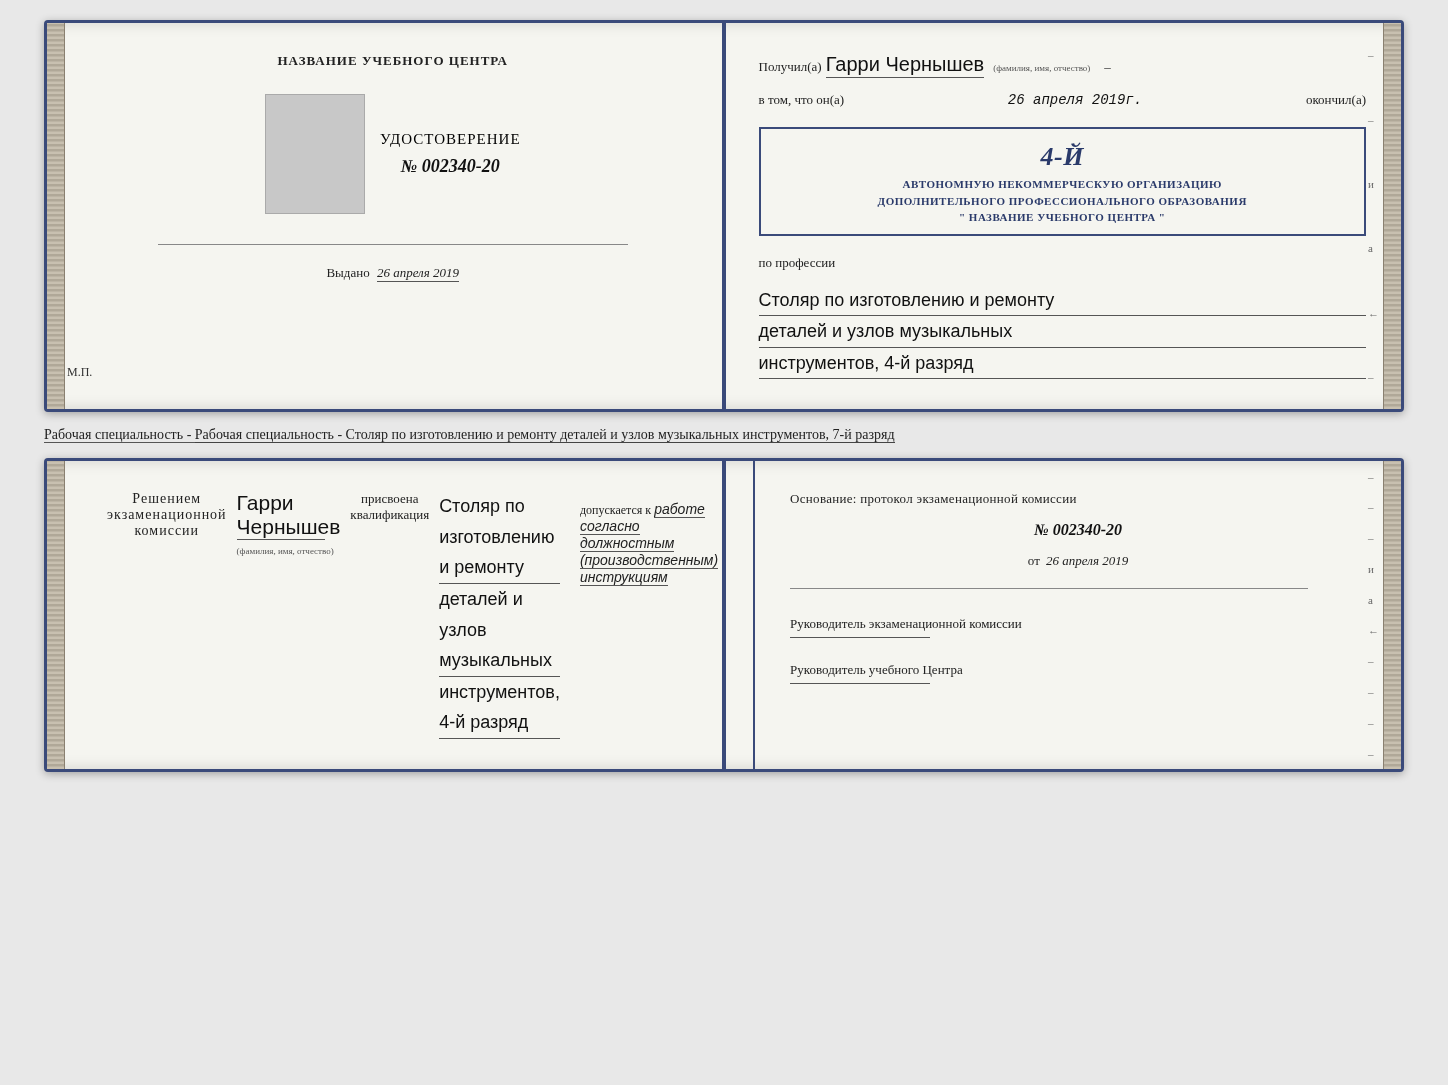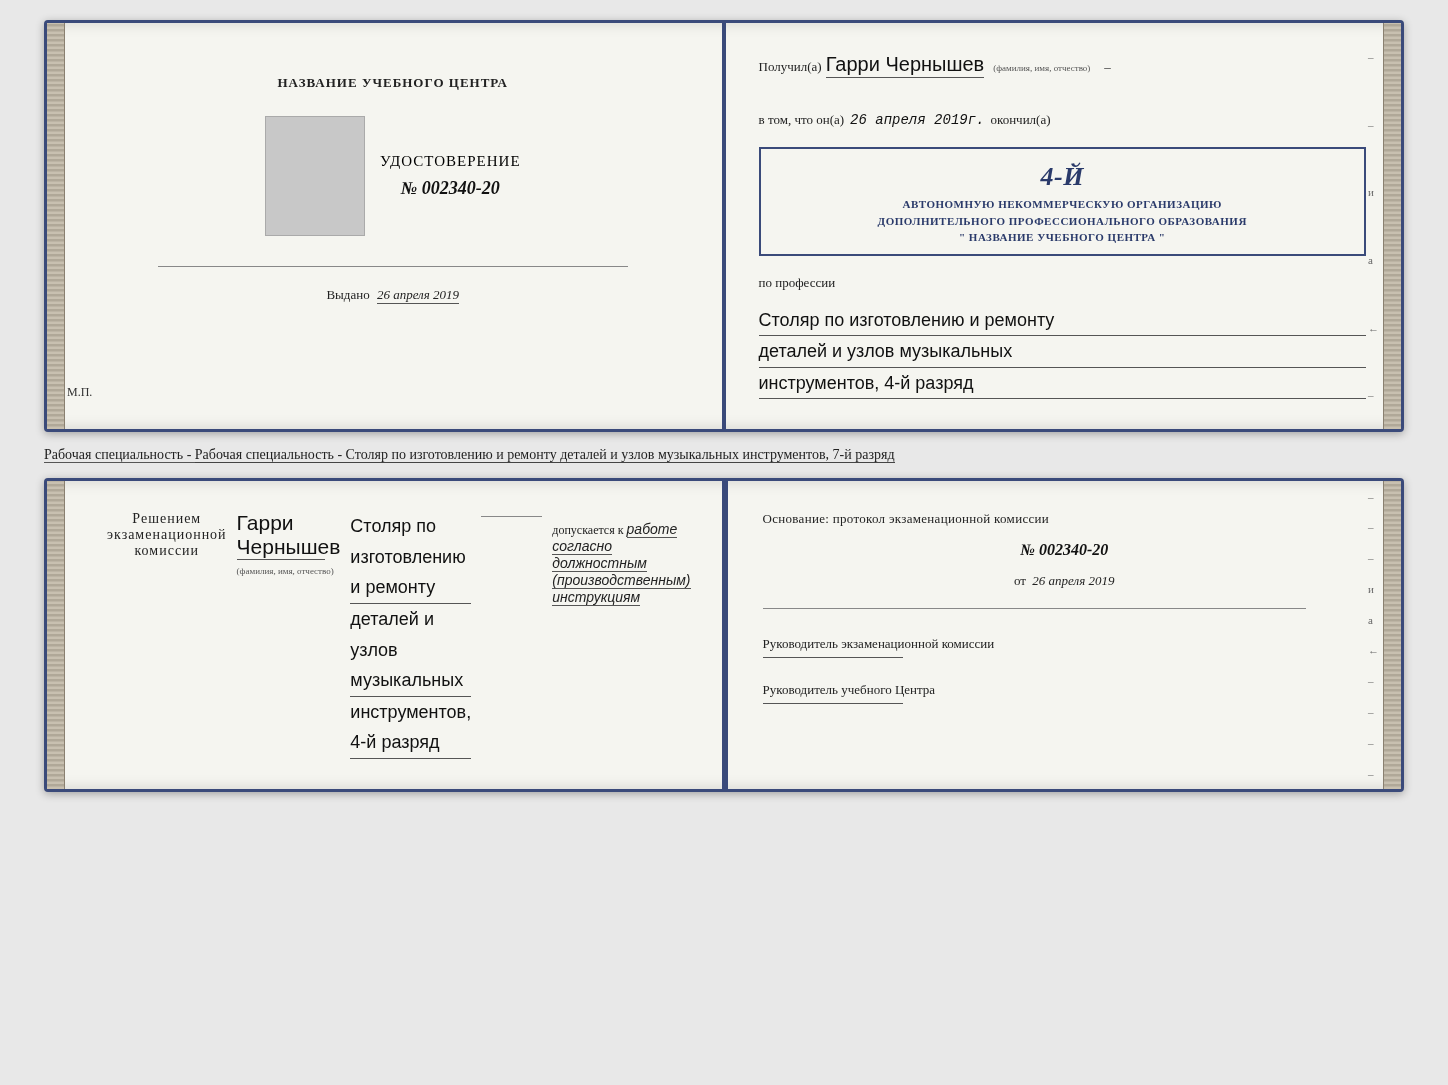--- a/index.html
+++ b/index.html
@@ -134,28 +134,28 @@
       padding-bottom: 1px;
     }
 
     .vtom-line {
       font-size: 13px;
       color: #222;
       display: flex;
       align-items: baseline;
       gap: 6px;
       flex-wrap: wrap;
+      justify-content: space-between;
     }
 
     .handwritten-date {
       font-family: 'Courier New', monospace;
       font-style: italic;
       font-size: 14px;
       color: #111;
-      margin-top: 20px;
     }
 
     .stamp-box {
       border: 2.5px solid #3a4a7a;
       padding: 8px 12px;
       text-align: center;
       font-size: 11px;
       font-weight: bold;
       text-transform: uppercase;
       letter-spacing: 0.5px;
@@ -320,21 +320,21 @@
       flex: 1;
     }
   </style>
 </head>
 <body>
 
 <div class="document-section top-doc">
 
   <div class="binding-pattern"></div>
 
-  <div class="doc-left" style="padding-left: 32px; margin-top: 22px;">
+  <div class="doc-left" style="padding-left: 32px;">
     <div class="content-wrapper" style="display:flex; flex-direction:column; align-items:center; gap:15px; width:100%;">
       <div class="center-title">НАЗВАНИЕ УЧЕБНОГО ЦЕНТРА</div>
 
       <div style="display:flex; align-items:center; gap:15px; width:100%; justify-content:center;">
         <div class="photo-placeholder"></div>
         <div style="display:flex; flex-direction:column; align-items:center; gap:8px;">
           <div class="udost-title">УДОСТОВЕРЕНИЕ</div>
           <div class="udost-number">№ 002340-20</div>
         </div>
       </div>
@@ -406,20 +406,21 @@
   <div class="doc-left" style="padding-left:40px;">
     <div class="content-wrapper" style="display:flex; flex-direction:row; gap:10px;">
 
       <div class="resheniem-title">Решением экзаменационной комиссии</div>
 
       <div>
         <span class="fio-handwritten">Гарри Чернышев</span>
         <span class="small-center">(фамилия, имя, отчество)</span>
       </div>
 
+      <div class="prisvoyena">присвоена квалификация</div>
 
       <div>
         <span class="profession-handwritten">Столяр по изготовлению и ремонту</span>
         <span class="profession-handwritten">деталей и узлов музыкальных</span>
         <span class="profession-handwritten">инструментов, 4-й разряд</span>
       </div>
 
       <hr class="separator-line" style="width:85%; margin-left:0;">
 
       <div class="dopuskaetsya">

